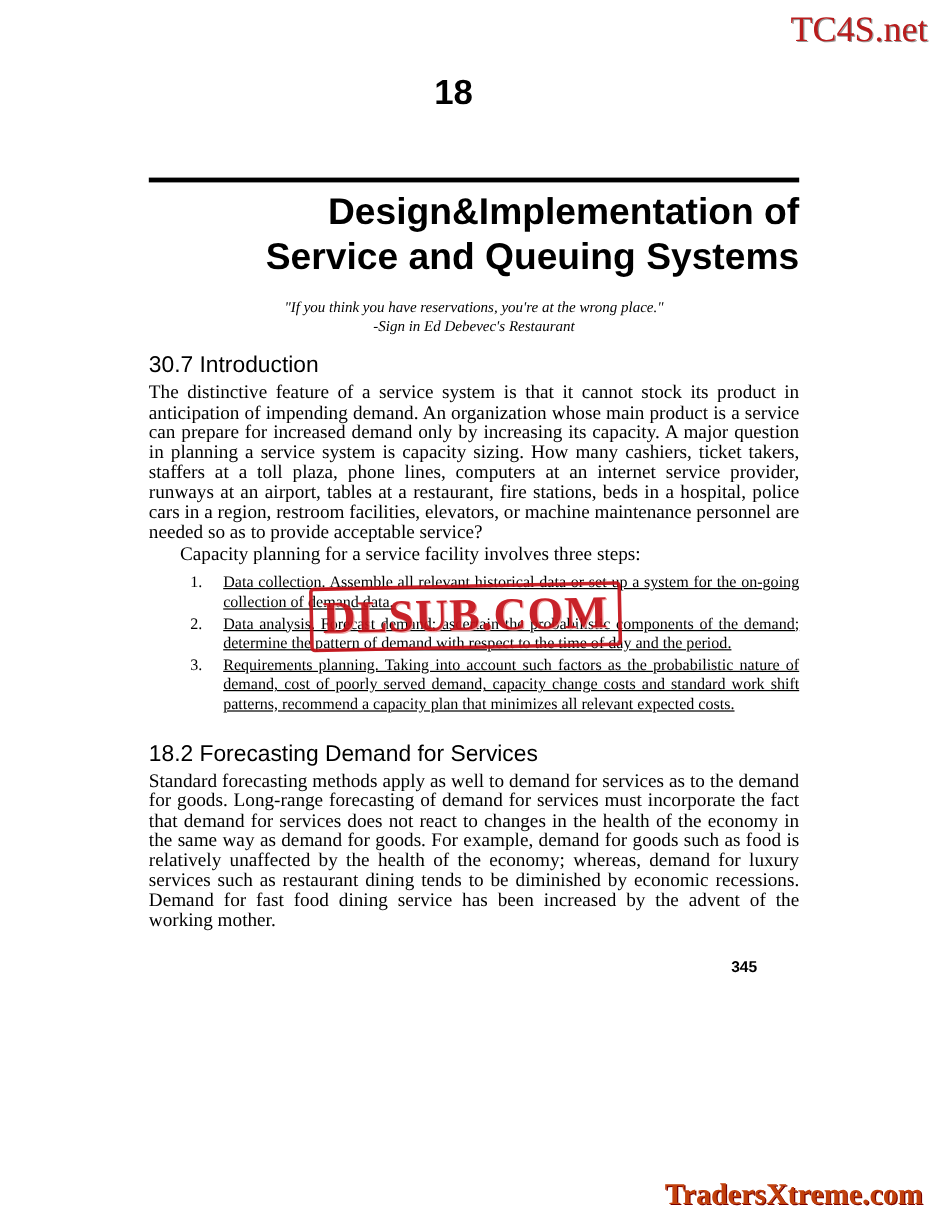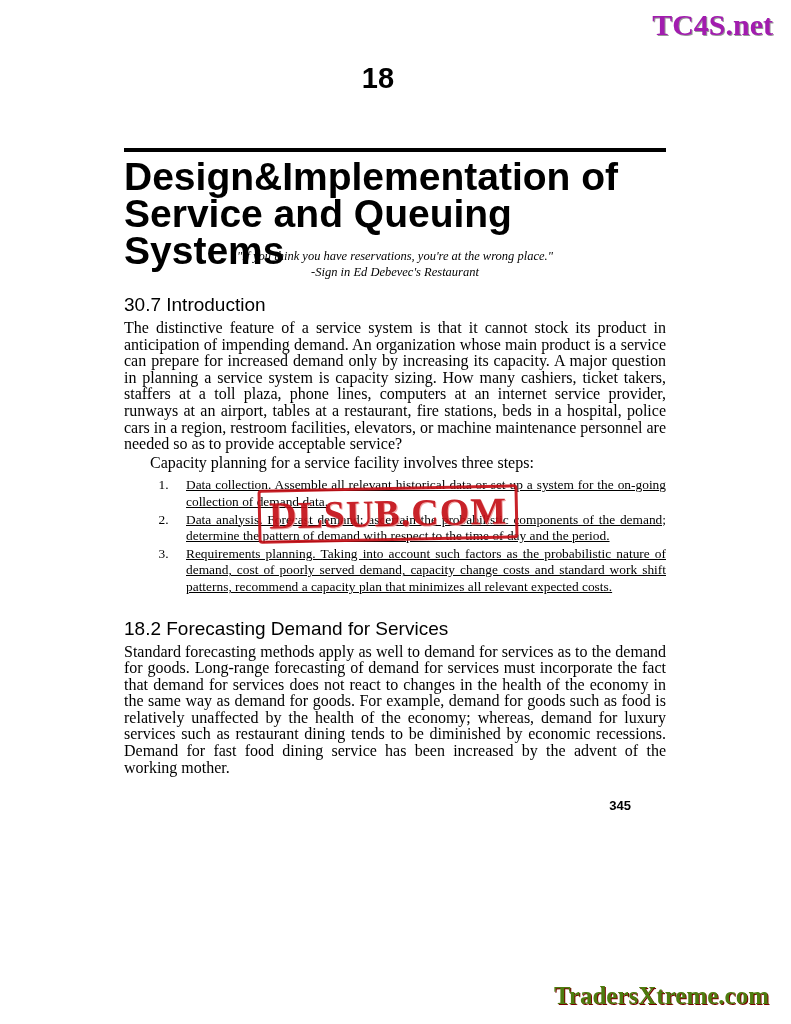--- a/index.html
+++ b/index.html
@@ -15,34 +15,34 @@
     color: #000000;
     overflow: hidden;
   }
 
   
   .wm-top-right {
     position: absolute;
     top: 8px;
     right: 18px;
     font-family: "Liberation Serif", serif;
-    font-weight: bold;
+    font-weight: normal;
     font-size: 30px;
-    color: #a21caf;
+    color: #b91c1c;
     letter-spacing: 0px;
     text-shadow: 1px 1px 0 #999;
   }
   .wm-bottom-right {
     position: absolute;
     bottom: 14px;
     right: 22px;
     font-family: "Liberation Serif", serif;
     font-weight: bold;
     font-size: 25px;
-    color: #4d7c0f;
+    color: #c2410c;
     text-shadow: 1px 1px 0 #7a0000;
   }
   .wm-center {
     position: absolute;
     left: 258px;
     top: 487px;
     font-family: "Liberation Serif", serif;
     font-weight: bold;
     font-size: 38px;
     color: #c41017;
@@ -78,24 +78,24 @@
     left: 124px;
     width: 542px;
     top: 148px;
     border-top: 4px solid #000;
   }
   .chapter-title {
     position: absolute;
     left: 124px;
     width: 542px;
     top: 158px;
-    text-align: left;
+    text-align: right;
     font-family: "Liberation Sans", sans-serif;
     font-weight: bold;
-    font-size: 39px;
+    font-size: 31px;
     line-height: 37px;
   }
   .epigraph {
     position: absolute;
     left: 124px;
     width: 542px;
     top: 248px;
     text-align: center;
     font-style: italic;
     font-size: 12.5px;

